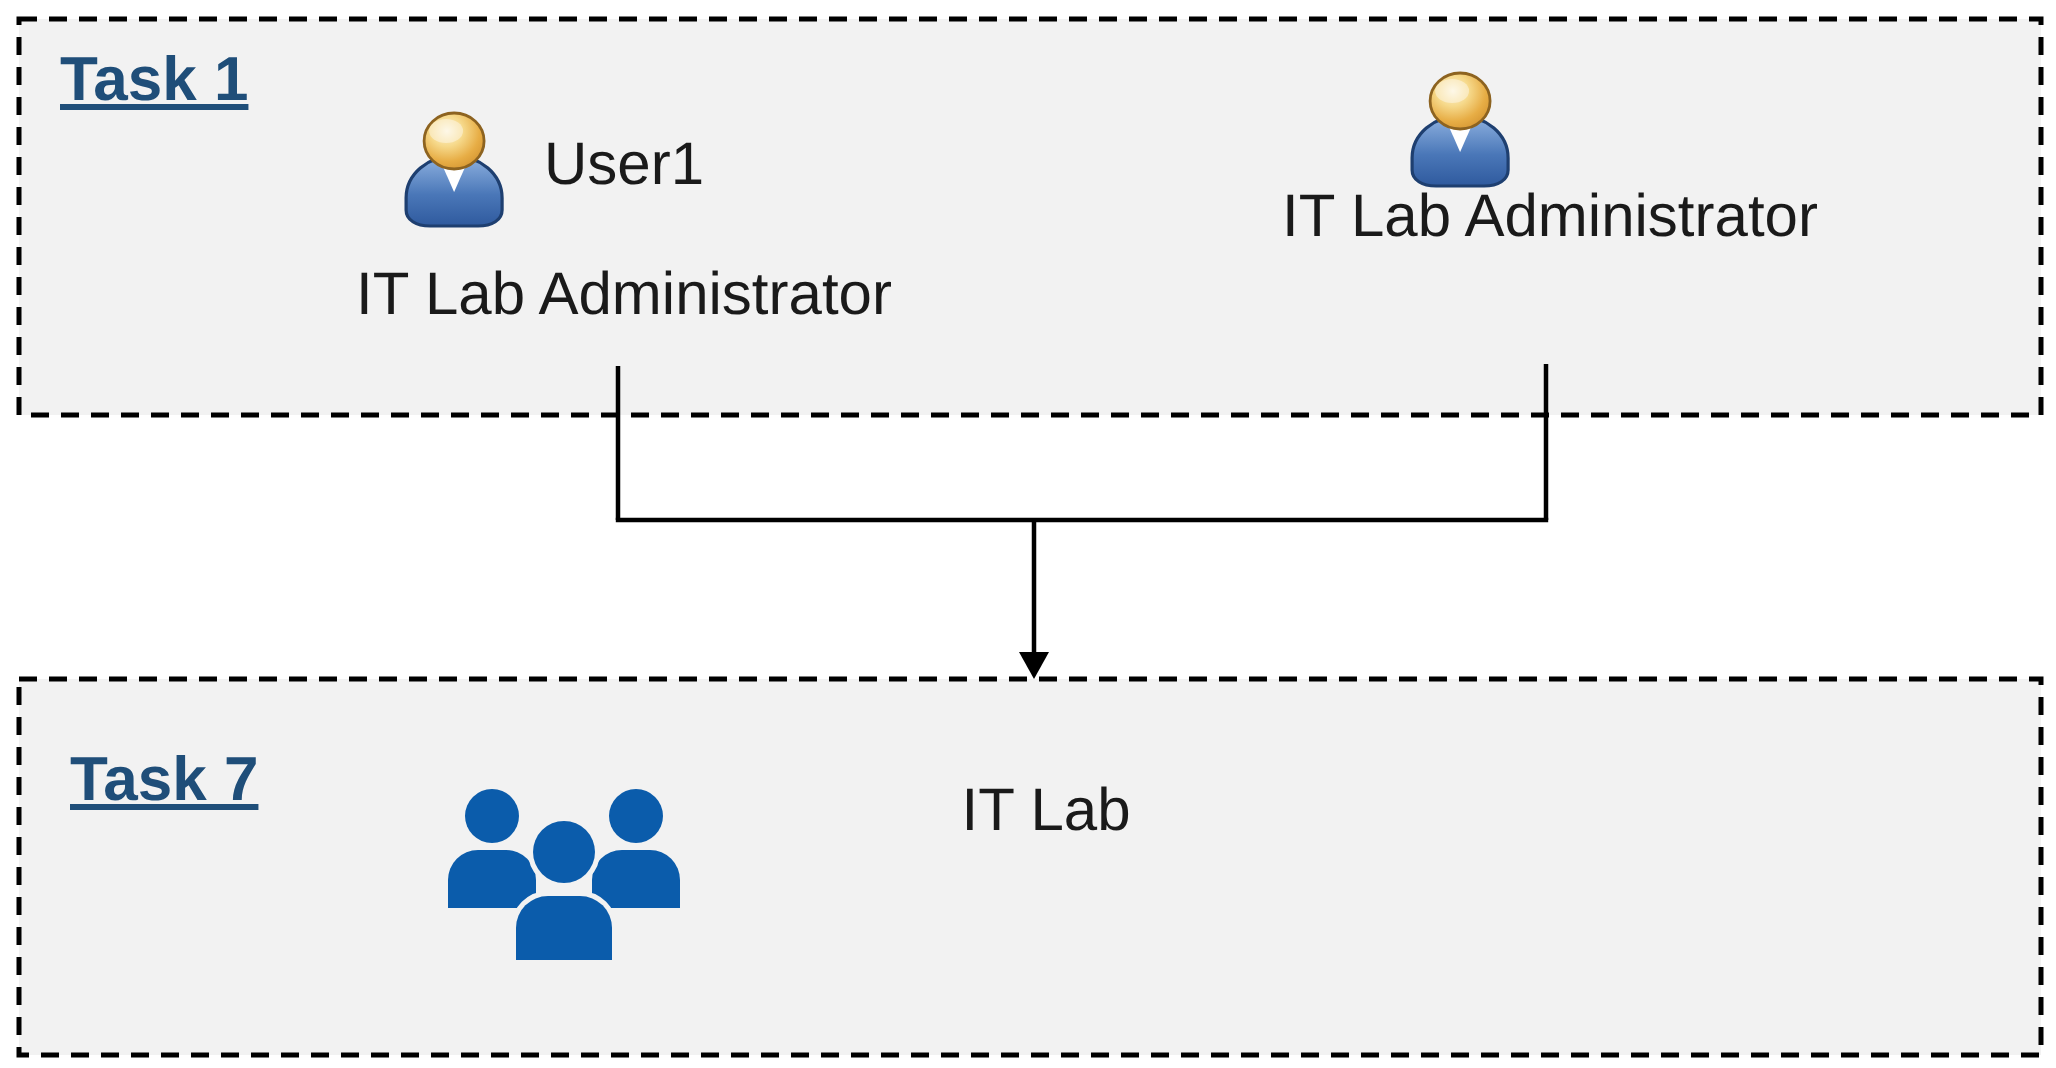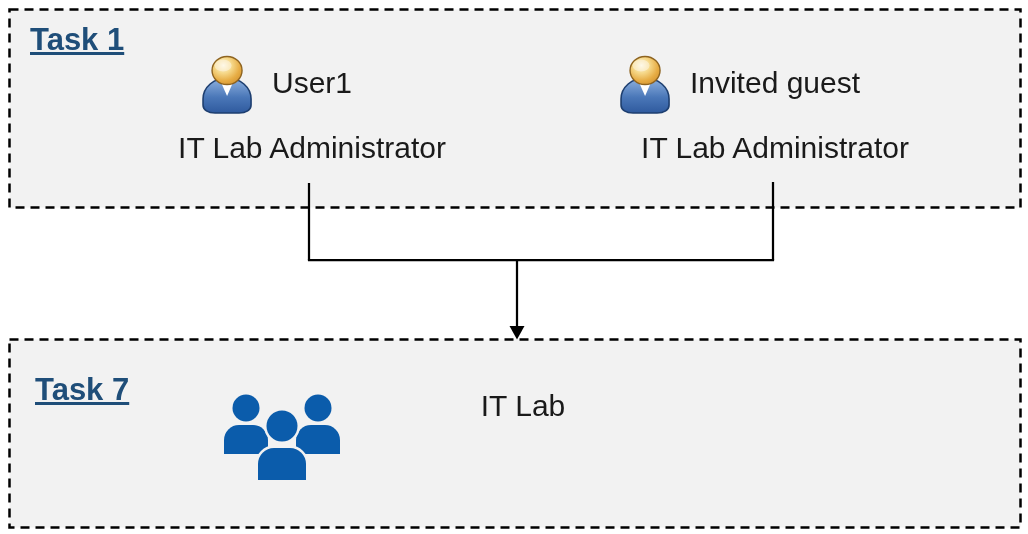--- a/index.html
+++ b/index.html
@@ -122,21 +122,20 @@
 <div class="entity" id="entity-invited-guest">
   <div class="name-row">
     <span class="person-icon-holder">
       <svg viewBox="0 0 64 62" width="66" height="62" xmlns="http://www.w3.org/2000/svg">
         <path d="M32 23 C19 23 8 32 8 44 L8 50 C8 55 13 58 20 58 L44 58 C51 58 56 55 56 50 L56 44 C56 32 45 23 32 23 Z" fill="url(#pg-body)" stroke="#1e3f70" stroke-width="1.6"></path>
         <path d="M24.5 24 L32 41 L39.5 24 Z" fill="#ffffff"></path>
         <ellipse cx="32" cy="15.5" rx="15" ry="14" fill="url(#pg-head)" stroke="#8d6320" stroke-width="1.4"></ellipse>
         <ellipse cx="28" cy="10.5" rx="8.5" ry="6" fill="#ffffff" opacity="0.4"></ellipse>
       </svg>
     </span>
-    <span class="entity-name">Invited guest</span>
   </div>
   <span class="entity-role">IT Lab Administrator</span>
 </div>
 
 <div class="task-label" id="task2-label">Task 7</div>
 
 <span id="group-icon-holder">
   <svg viewBox="0 0 130 88" width="130" height="88" xmlns="http://www.w3.org/2000/svg">
     <g fill="#0b5cab">
       <circle cx="29" cy="15" r="13.5"></circle>

